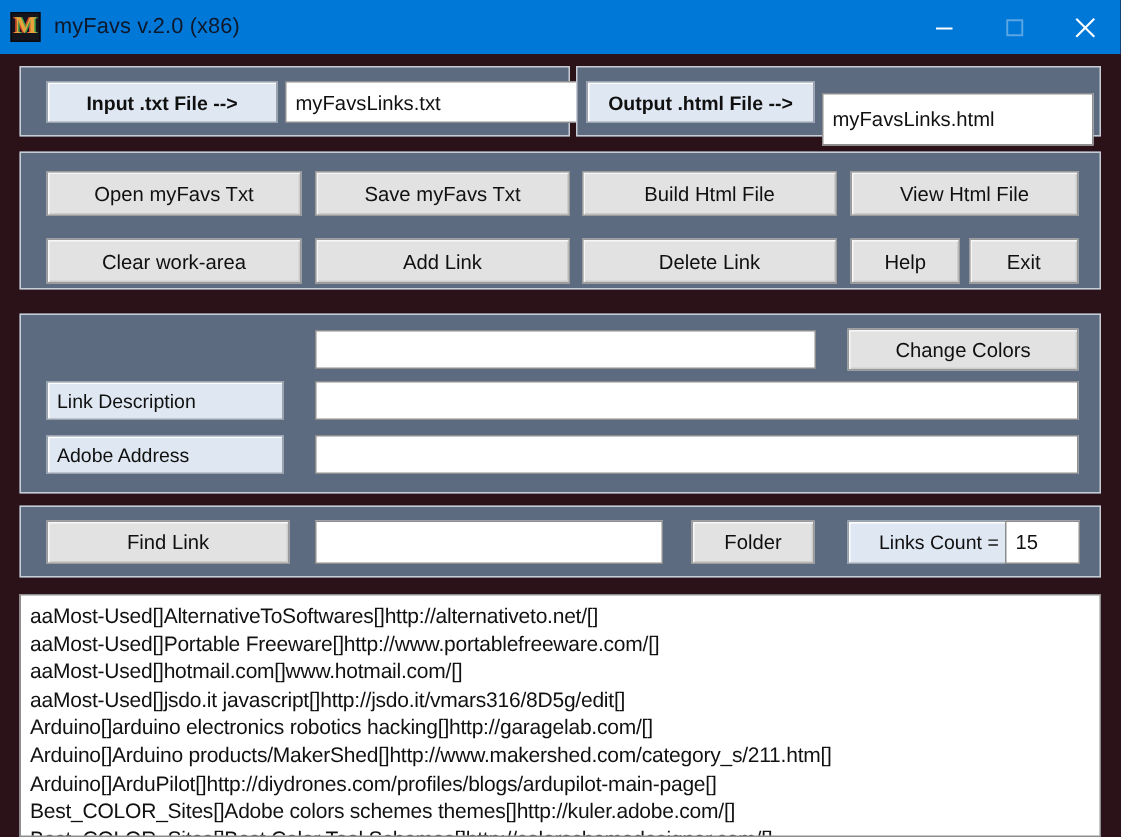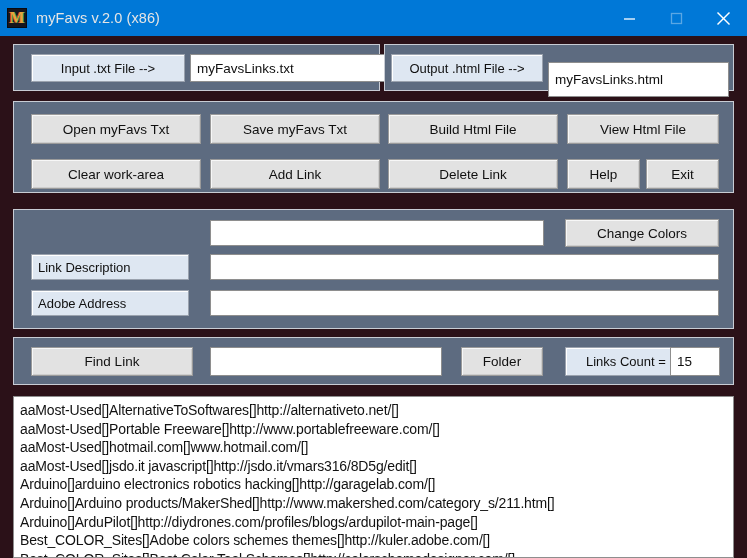--- a/index.html
+++ b/index.html
@@ -40,21 +40,21 @@
     left: 0; right: 0; top: -1px;
     text-align: center;
     font-family: "Liberation Serif", serif;
     font-weight: bold;
     font-size: 16px;
     line-height: 19px;
     color: #e8a33d;
     text-shadow: 1px 0 0 #3fa34d, -1px 0 0 #d2452c;
   }
   .title-text {
-    color: #e5e5e5;
+    color: #0f172a;
     font-size: 14.5px;
     letter-spacing: .1px;
     white-space: nowrap;
   }
   .winbtns {
     position: absolute;
     right: 0; top: 0;
     height: 36px;
     display: flex;
   }
@@ -83,21 +83,21 @@
     position: absolute;
     background: #dee7f2;
     border: 1px solid #9aa2ae;
     box-sizing: border-box;
     color: #101010;
     font-size: 13px;
     display: flex;
     align-items: center;
     box-shadow: inset 1px 1px 0 #ffffff;
   }
-  .lbl.center { justify-content: center; }
+  .lbl.center { justify-content: center; font-weight: bold; }
   .lbl.left { justify-content: flex-start; padding-left: 6px; }
 
   .txt {
     position: absolute;
     background: #ffffff;
     border: 1px solid #8e8e8e;
     box-sizing: border-box;
     color: #101010;
     font-size: 13.5px;
     display: flex;

